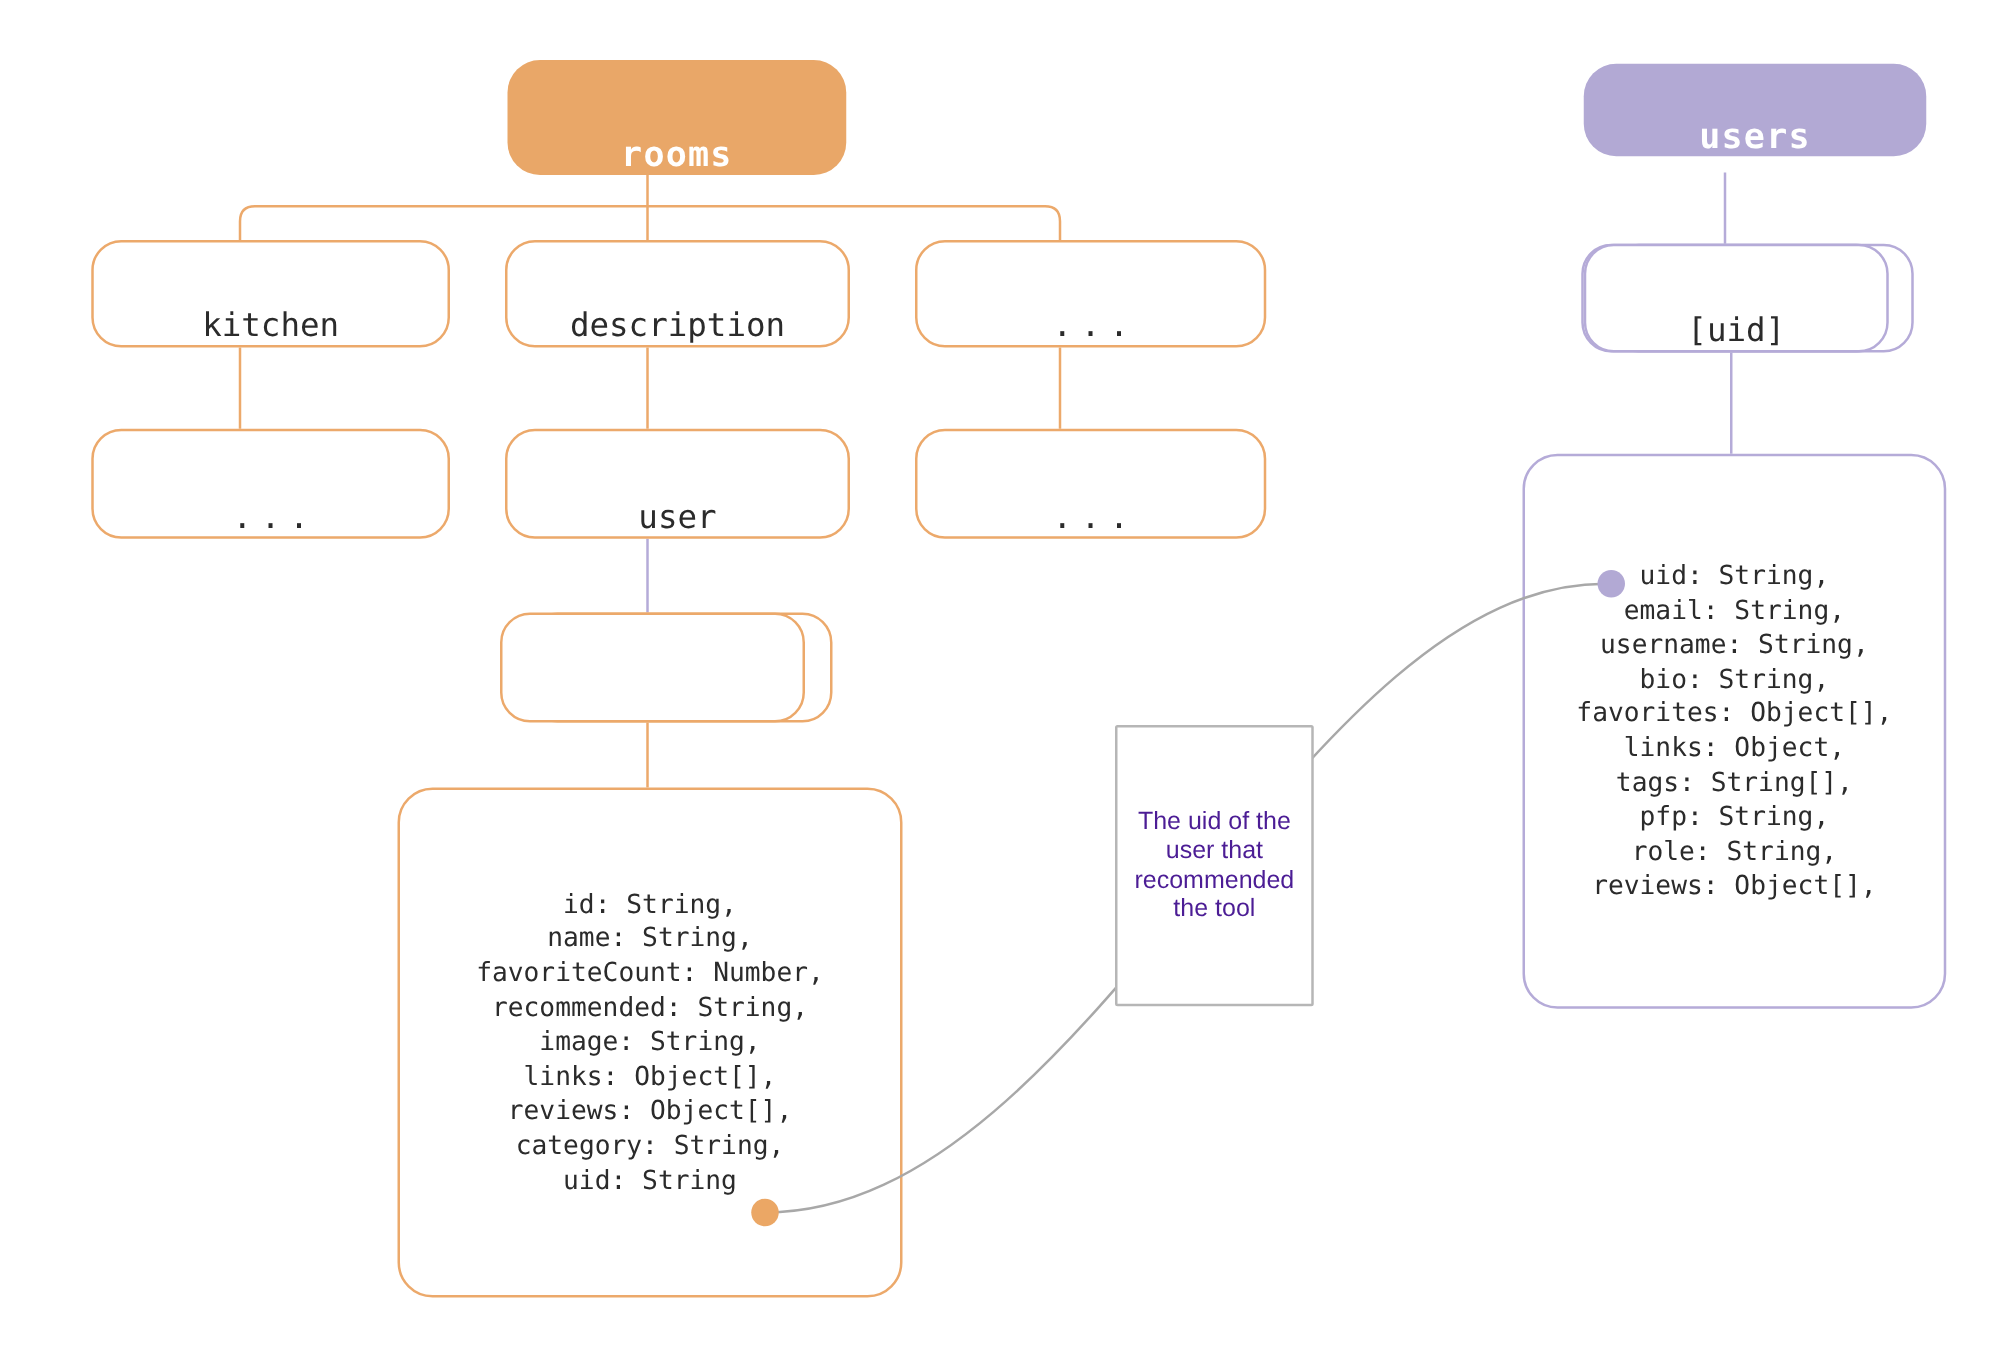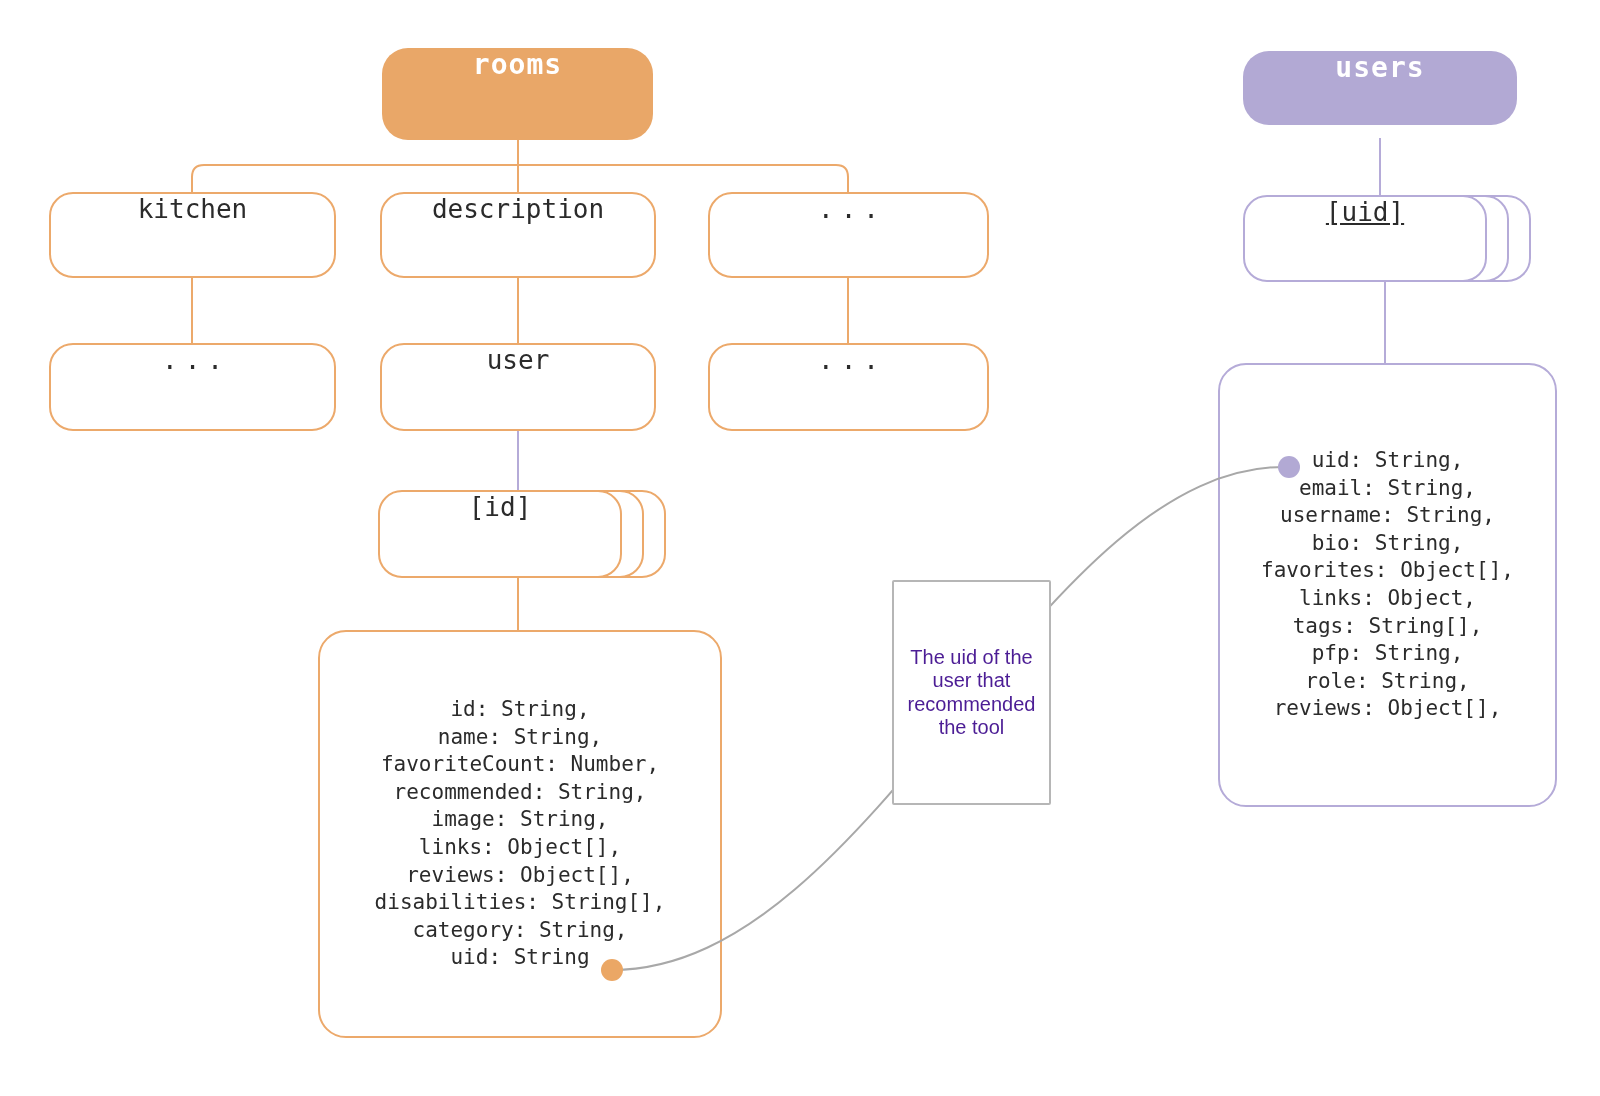--- a/index.html
+++ b/index.html
@@ -10,24 +10,24 @@
   .layer{position:absolute;left:0;top:0;width:1600px;height:1096px;pointer-events:none;}
   .ln{fill:none;stroke-width:2px;}
   .ln.o{stroke:#ECA96B;}
   .ln.p{stroke:#B5ABD8;}
   .ln.g{stroke:#A8A8A8;}
   .dot-o{fill:#EBA765;}
   .dot-p{fill:#B2A9D4;}
   .node{
     position:absolute;box-sizing:border-box;background:#ffffff;
     border:2px solid #ECA96B;border-radius:24px;
-    display:flex;align-items:flex-start;justify-content:center;
-    font-family:"DejaVu Sans Mono",monospace;font-size:26px;color:#2B2B2B;
+    display:flex;align-items:flex-end;justify-content:center;
+    font-family:"DejaVu Sans Mono",monospace;font-size:26px;color:#2B2B2B;margin-left:24px;
   }
-  .node.pb{border-color:#B5ABD8;text-decoration:underline;}
+  .node.pb{border-color:#B5ABD8;}
   .header{border:none;font-weight:bold;font-size:28px;color:#ffffff;border-radius:26px;letter-spacing:1px;}
   .header.orange{background:#E9A768;}
   .header.purple{background:#B2A9D4;}
   .ghost{
     position:absolute;box-sizing:border-box;background:#ffffff;
     border:2px solid #ECA96B;border-radius:24px;
   }
   .ghost.pb{border-color:#B5ABD8;}
   .detail{
     position:absolute;box-sizing:border-box;background:#ffffff;
@@ -81,33 +81,29 @@
   </div>
   <div class="node" style="left:380px;top:343px;width:276px;height:88px">
     <span>user</span>
   </div>
   <div class="node" style="left:708px;top:343px;width:281px;height:88px">
     <span class="dots">...</span>
   </div>
 
   <div class="ghost" style="left:422px;top:490px;width:244px;height:88px"></div>
   <div class="ghost" style="left:400px;top:490px;width:244px;height:88px"></div>
-  <div class="node" style="left:378px;top:490px;width:244px;height:88px">
-    <span>[id]</span>
-  </div>
 
   <div class="detail" style="left:318px;top:630px;width:404px;height:408px">
     <span>id: String,</span>
     <span>name: String,</span>
     <span>favoriteCount: Number,</span>
     <span>recommended: String,</span>
     <span>image: String,</span>
     <span>links: Object[],</span>
     <span>reviews: Object[],</span>
-    <span>disabilities: String[],</span>
     <span>category: String,</span>
     <span>uid: String</span>
   </div>
 
   <div class="node header purple" style="left:1243px;top:51px;width:274px;height:74px">
     <span>users</span>
   </div>
 
   <div class="ghost pb" style="left:1287px;top:195px;width:244px;height:87px"></div>
   <div class="ghost pb" style="left:1265px;top:195px;width:244px;height:87px"></div>

